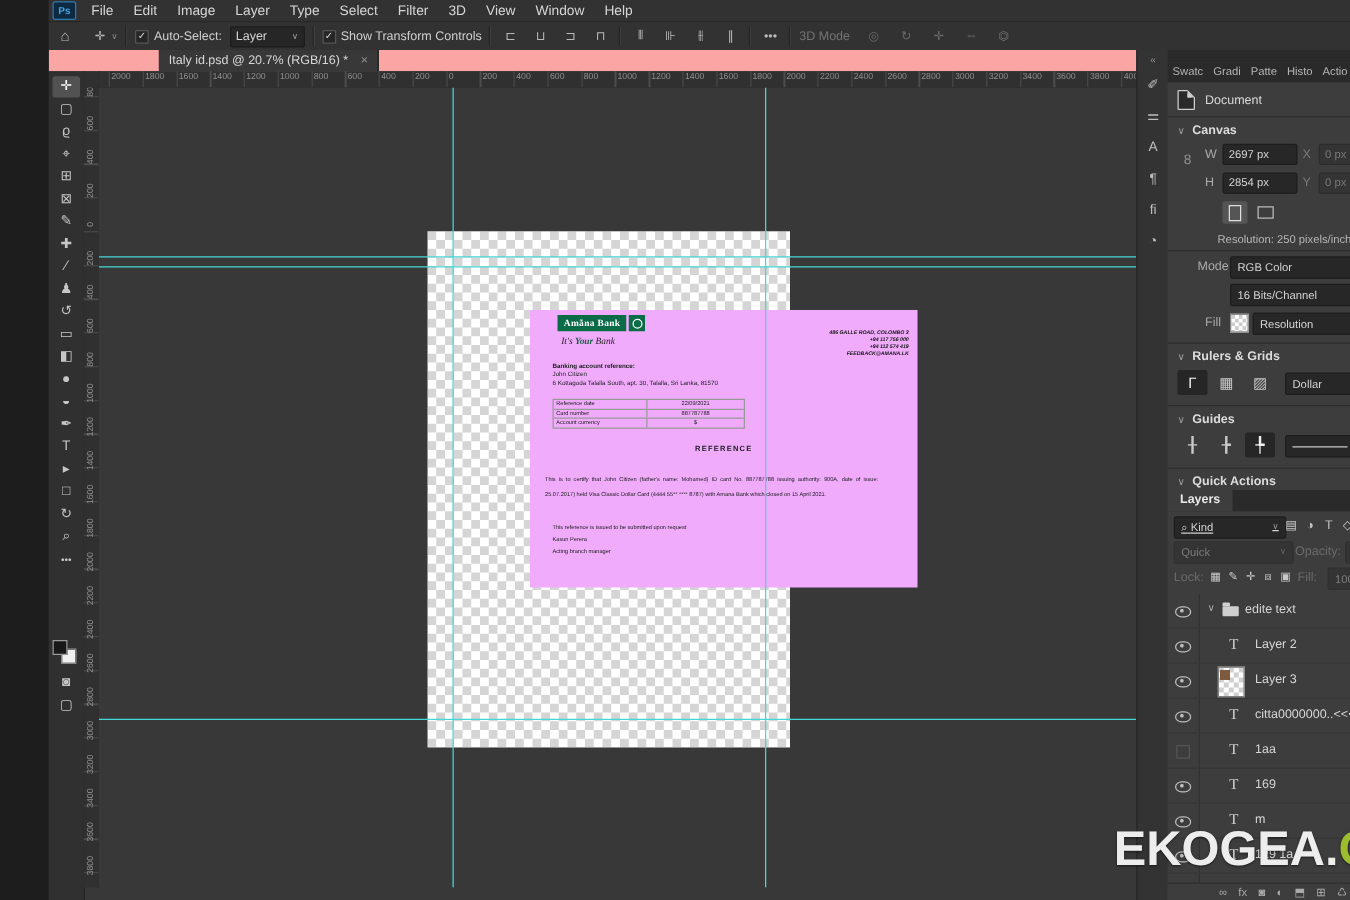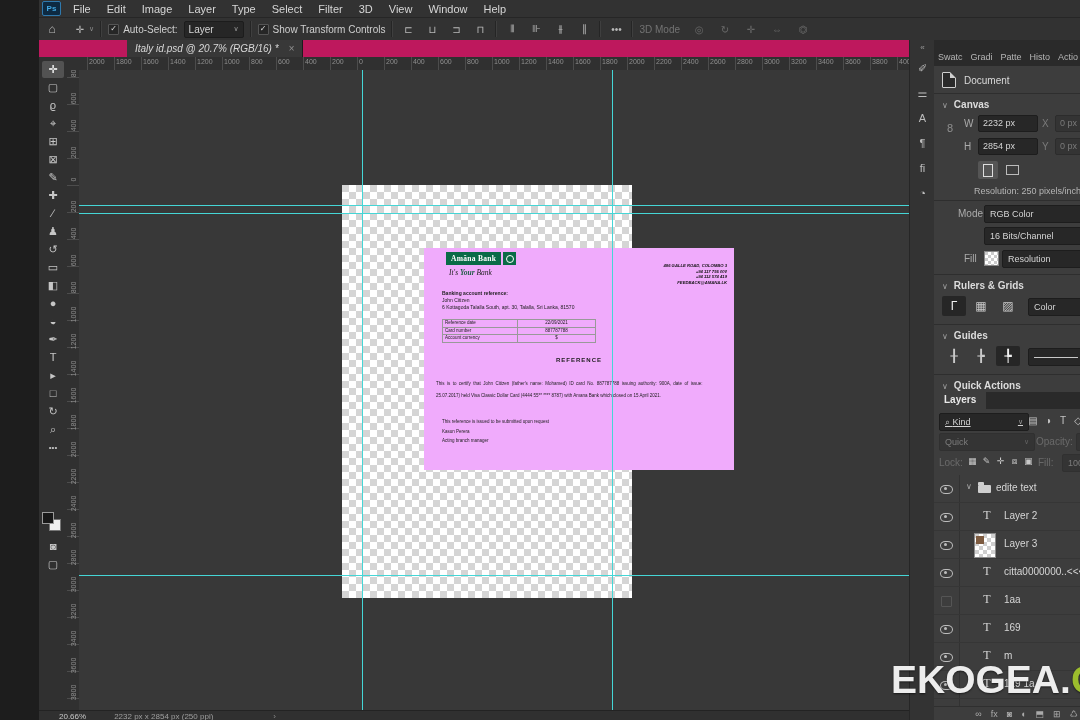--- a/index.html
+++ b/index.html
@@ -17,21 +17,21 @@
               display:flex;align-items:center;font-size:10px;color:#cfcfcf;}
   .ob-sep{width:1px;height:16px;background:#252525;border-right:1px solid #3f3f3f;margin:0 6px;}
   .chk{display:inline-block;width:9px;height:9px;background:#262626;border:1px solid #555;border-radius:1px;
        color:#ddd;font-size:8px;line-height:8px;text-align:center;margin-right:4px;}
   .dd{display:inline-flex;align-items:center;justify-content:space-between;background:#262626;border:1px solid #1c1c1c;
       border-radius:2px;height:15px;padding:0 4px;color:#d5d5d5;font-size:10px;}
   .dd .car{color:#9a9a9a;font-size:7px;margin-left:5px;}
   .obicon{display:inline-block;width:18px;text-align:center;color:#b9b9b9;font-size:10px;}
   .gray{opacity:.4;}
   
-  #tabbar{left:0;top:40px;width:1038px;height:17px;background:#be185d;font-style:italic;}
+  #tabbar{left:0;top:40px;width:1038px;height:17px;background:#fca5a5;}
   #doctab{position:absolute;left:88px;top:0;height:17px;background:#383838;display:flex;align-items:center;
           padding:0 8px;font-size:10px;color:#d8d8d8;border-right:1px solid #1c1c1c;}
   #doctab .x{margin-left:10px;color:#8f8f8f;font-size:10px;}
   
   #toolstrip{left:0;top:57px;width:28px;height:663px;background:#303030;border-right:1px solid #252525;}
   .tool{position:relative;display:block;width:22px;height:17px;margin:1px auto 0;color:#c6c6c6;font-size:11px;
         line-height:17px;text-align:center;border-radius:2px;}
   .tool.sel{background:#525252;color:#fff;}
   #fgbg{position:absolute;left:3px;top:455px;width:20px;height:20px;}
   #fgsq{position:absolute;left:0;top:0;width:10px;height:10px;background:#181818;border:1px solid #9a9a9a;z-index:2;}
@@ -391,21 +391,21 @@
     <div id="docrow" style="top:32px;">
       <span id="docicon"></span>
       <span>Document</span>
     </div>
     <div class="divider" style="top:53px;"></div>
 
     <div class="sect-title" style="top:59px;"><span class="sc">∨</span><span>Canvas</span></div>
 
     <span class="plabel" style="left:13px;top:82px;color:#8f8f8f;font-size:11px;">8</span>
     <span class="plabel" style="left:30px;top:78px;">W</span>
-    <span class="pfield" style="left:44px;top:75px;width:50px;">2232 px</span>
+    <span class="pfield" style="left:44px;top:75px;width:50px;">2697 px</span>
     <span class="plabel" style="left:108px;top:78px;color:#7a7a7a;">X</span>
     <span class="pfield dis" style="left:121px;top:75px;width:44px;">0 px</span>
     <span class="plabel" style="left:30px;top:101px;">H</span>
     <span class="pfield" style="left:44px;top:98px;width:50px;">2854 px</span>
     <span class="plabel" style="left:108px;top:101px;color:#7a7a7a;">Y</span>
     <span class="pfield dis" style="left:121px;top:98px;width:44px;">0 px</span>
 
     <span class="orient on" style="left:44px;top:121px;">
         <span class="pr"></span>
       </span>
@@ -428,21 +428,21 @@
     <span id="fillsw" style="left:50px;top:211px;"></span>
     <span class="psel" style="left:68px;top:210px;width:90px;">
         <span>Resolution</span>
         <span class="car">∨</span>
       </span>
     <div class="divider" style="top:234px;"></div>
 
     <div class="sect-title" style="top:240px;"><span class="sc">∨</span><span>Rulers &amp; Grids</span></div>
     <div id="rg-icons"></div>
     <span class="psel" style="left:94px;top:258px;width:64px;">
-        <span>Color</span>
+        <span>Dollar</span>
         <span class="car">∨</span>
       </span>
     <div class="divider" style="top:284px;"></div>
 
     <div class="sect-title" style="top:290px;"><span class="sc">∨</span><span>Guides</span></div>
     <div id="gd-icons"></div>
     <span class="psel" style="left:94px;top:308px;width:64px;">
         <span id="linesw"></span>
         <span class="car">∨</span>
       </span>
@@ -564,21 +564,16 @@
         <span class="bic">♺</span>
       </div>
   <span class="ibtn on" style="left: 8px; top: 256px; position: absolute;">Γ</span>
       <span class="ibtn" style="left: 35px; top: 256px; position: absolute;">▦</span>
       <span class="ibtn" style="left: 62px; top: 256px; position: absolute;">▨</span>
       <span class="ibtn" style="left: 8px; top: 306px; position: absolute;">╂</span>
       <span class="ibtn" style="left: 35px; top: 306px; position: absolute;">╊</span>
       <span class="ibtn on" style="left: 62px; top: 306px; position: absolute;">╄</span>
     </div>
 
-  <div id="statusbar" class="abs">
-    <span class="sv">20.66%</span>
-    <span class="si">2232 px x 2854 px (250 ppi)</span>
-    <span class="sc2">›</span>
-  </div>
 
   <div id="watermark" class="abs"><span>EKOGEA.</span><span style="color: rgb(156, 189, 45);">ORG.</span></div>
 
 </div>
 
 </body></html>

